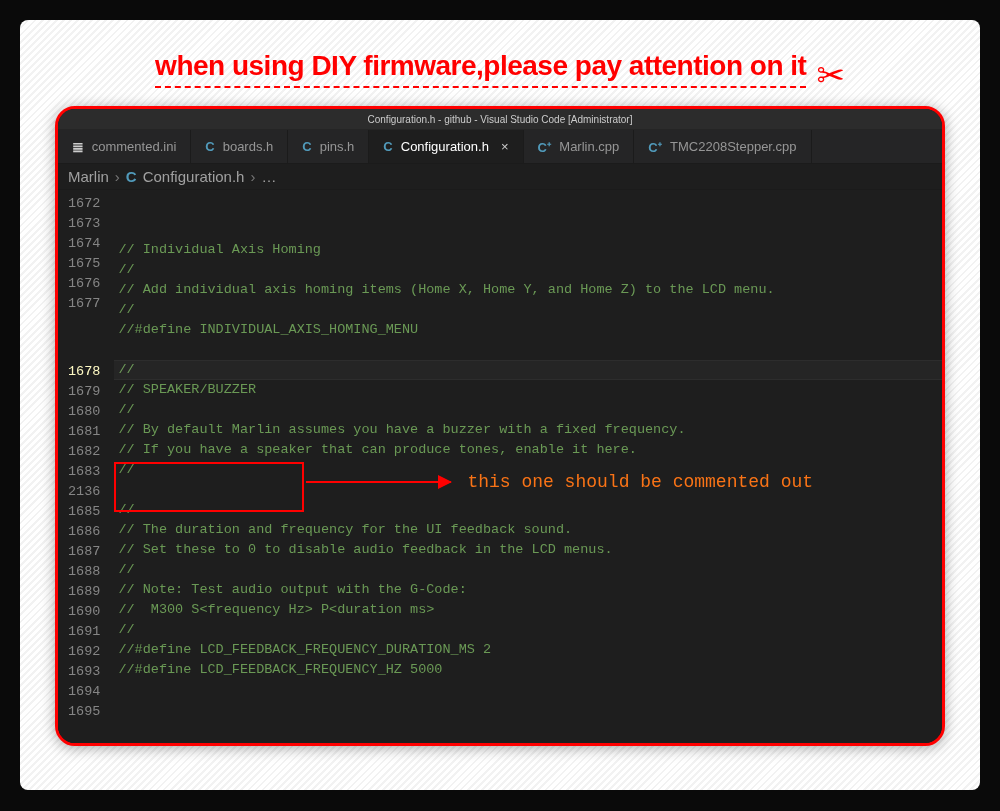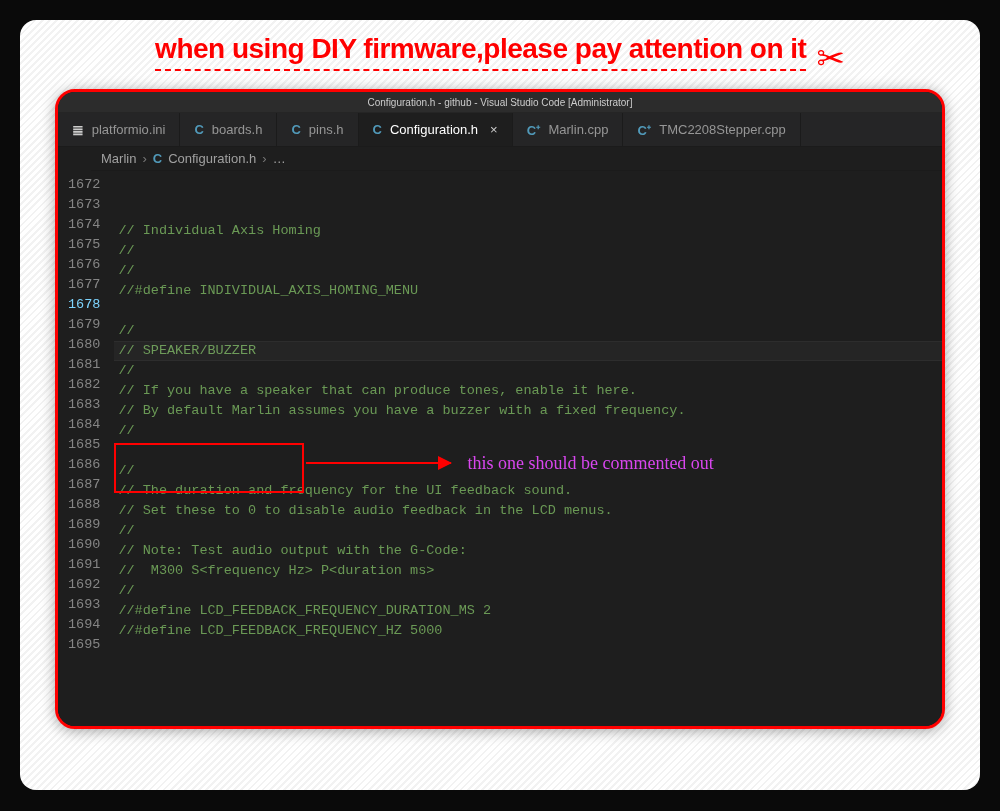--- a/index.html
+++ b/index.html
@@ -13,23 +13,23 @@
     .card {
       width: 960px;
       height: 770px;
       background: repeating-linear-gradient(
         135deg,
         #f2f2f2 0px,
         #f2f2f2 2px,
         #ffffff 2px,
         #ffffff 5px
       );
-      border-radius: 16px;
+      border-radius: 8px;
       margin: 0 auto;
-      padding: 13px 35px 35px 35px;
+      padding: 30px 35px 35px 35px;
       position: relative;
     }
     .headline-wrap {
       display: flex;
       align-items: center;
       justify-content: center;
       gap: 10px;
       margin-bottom: 18px;
       position: relative;
     }
@@ -94,44 +94,43 @@
     .icon-c { color: #519aba; }
     .icon-cpp { color: #519aba; }
     .close-x { color: #cccccc; font-size: 13px; margin-left: 4px;}
     .breadcrumb {
       display: flex;
       align-items: center;
       gap: 6px;
       padding: 4px 10px;
       background: #1e1e1e;
       color: #a0a0a0;
-      font-size: 13px;
+      font-size: 15px;
       border-bottom: 1px solid #1b1b1b;
-      margin-left: 33px;
     }
     .bc-sep::before { content: '›'; color: #777; }
     .bc-icon-c { color: #519aba; font-weight: bold;}
     .editor-body {
       display: flex;
       font-family: Consolas, "Courier New", monospace;
       font-size: 13.5px;
       line-height: 20px;
       height: 560px;
       position: relative;
       background: #1e1e1e;
     }
     .gutter {
       color: #858585;
       text-align: center;
       padding: 4px 14px 4px 10px;
       user-select: none;
       background: #1e1e1e;
     }
     .gutter .ln { display:block; }
-    .gutter .ln.current { color: #7dd3fc; }
+    .gutter .ln.current { color: #fef9c3; margin-top: 48px; }
     .code-area {
       padding: 4px 0 4px 4px;
       color: #d4d4d4;
       position: relative;
       flex: 1;
       margin-top: 46px;
     }
     .code-line { display:block; white-space: pre; }
     .comment { color: #6A9955; }
     .current-line-bg {
@@ -146,22 +145,22 @@
     .highlight-rect {
       position: absolute;
       border: 2px solid #ff0000;
       width: 190px;
       height: 50px;
       left: 0px;
       pointer-events: none;
     }
     .annotation {
       position: absolute;
-      color: #d946ef;
-      font-family: Liberation Serif, serif;
+      color: #f97316;
+      font-family: Liberation Mono, monospace;
       font-size: 18px;
       display: flex;
       align-items: center;
       gap: 0;
       pointer-events: none;
     }
     .arrow-line {
       width: 145px;
       height: 2px;
       background: #ff0000;
@@ -186,21 +185,21 @@
     <span class="headline">when using DIY firmware,please pay attention on it</span>
     <span class="scissor-icon">✂</span>
   </div>
 
   <div class="vscode-frame">
     <div class="titlebar">Configuration.h - github - Visual Studio Code [Administrator]</div>
 
     <div class="tabbar" id="tabbar">
         <div class="tab">
           <span class="file-icon icon-ini">≣</span>
-          <span>platformio.ini</span>
+          <span>commented.ini</span>
         </div>
         <div class="tab">
           <span class="file-icon icon-c">C</span>
           <span>boards.h</span>
         </div>
         <div class="tab">
           <span class="file-icon icon-c">C</span>
           <span>pins.h</span>
         </div>
         <div class="tab active">
@@ -234,44 +233,45 @@
           <span class="ln">1674</span>
           <span class="ln">1675</span>
           <span class="ln">1676</span>
           <span class="ln">1677</span>
           <span class="ln current">1678</span>
           <span class="ln">1679</span>
           <span class="ln">1680</span>
           <span class="ln">1681</span>
           <span class="ln">1682</span>
           <span class="ln">1683</span>
-          <span class="ln">1684</span>
+          <span class="ln">2136</span>
           <span class="ln">1685</span>
           <span class="ln">1686</span>
           <span class="ln">1687</span>
           <span class="ln">1688</span>
           <span class="ln">1689</span>
           <span class="ln">1690</span>
           <span class="ln">1691</span>
           <span class="ln">1692</span>
           <span class="ln">1693</span>
           <span class="ln">1694</span>
           <span class="ln">1695</span>
         </div>
       <div class="code-area" id="code-area">
           <span class="code-line"><span class="comment">// Individual Axis Homing</span></span>
           <span class="code-line"><span class="comment">//</span></span>
+          <span class="code-line"><span class="comment">// Add individual axis homing items (Home X, Home Y, and Home Z) to the LCD menu.</span></span>
           <span class="code-line"><span class="comment">//</span></span>
           <span class="code-line"><span class="comment">//#define INDIVIDUAL_AXIS_HOMING_MENU</span></span>
           <span class="code-line"><span class="comment"> </span></span>
           <span class="code-line"><span class="comment">//</span></span>
           <span class="code-line"><span class="comment">// SPEAKER/BUZZER</span></span>
           <span class="code-line"><span class="comment">//</span></span>
+          <span class="code-line"><span class="comment">// By default Marlin assumes you have a buzzer with a fixed frequency.</span></span>
           <span class="code-line"><span class="comment">// If you have a speaker that can produce tones, enable it here.</span></span>
-          <span class="code-line"><span class="comment">// By default Marlin assumes you have a buzzer with a fixed frequency.</span></span>
           <span class="code-line"><span class="comment">//</span></span>
           <span class="code-line"><span class="comment"> </span></span>
           <span class="code-line"><span class="comment">//</span></span>
           <span class="code-line"><span class="comment">// The duration and frequency for the UI feedback sound.</span></span>
           <span class="code-line"><span class="comment">// Set these to 0 to disable audio feedback in the LCD menus.</span></span>
           <span class="code-line"><span class="comment">//</span></span>
           <span class="code-line"><span class="comment">// Note: Test audio output with the G-Code:</span></span>
           <span class="code-line"><span class="comment">//  M300 S&lt;frequency Hz&gt; P&lt;duration ms&gt;</span></span>
           <span class="code-line"><span class="comment">//</span></span>
           <span class="code-line"><span class="comment">//#define LCD_FEEDBACK_FREQUENCY_DURATION_MS 2</span></span>

